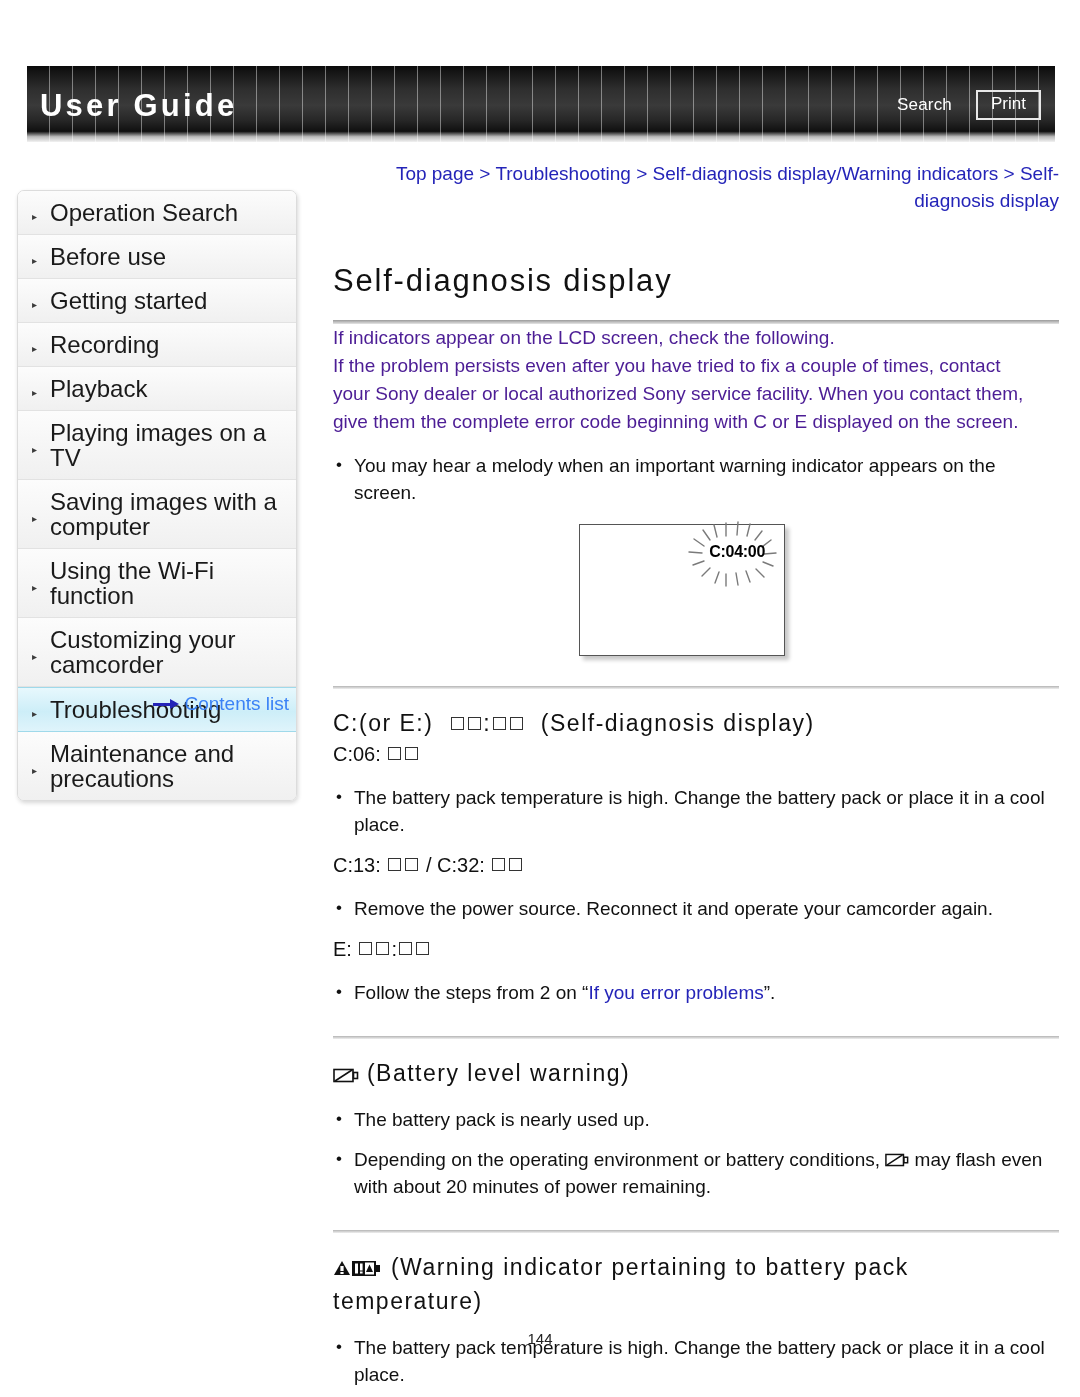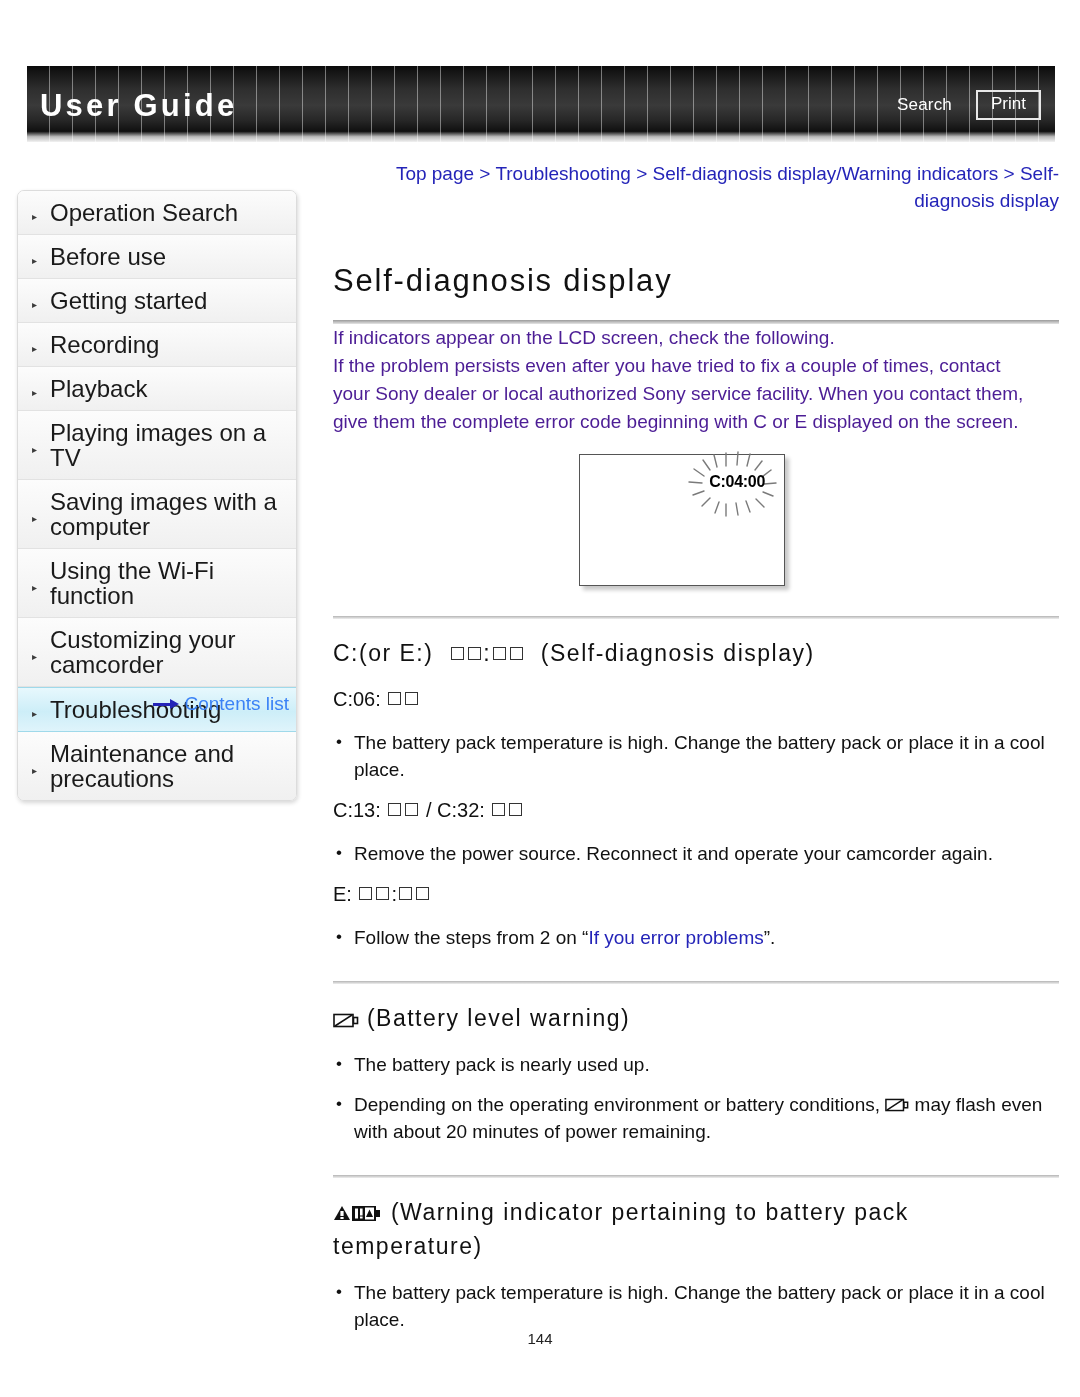--- a/index.html
+++ b/index.html
@@ -250,21 +250,20 @@
     background: linear-gradient(to bottom, #b4b4b4 0%, #d8d8d8 60%, #efefef 100%);
   }
   .sec-head {
     margin-top: 17px;
     font-size: 23px;
     line-height: 34px;
     letter-spacing: 1.5px;
     color: #111111;
   }
   .code-line {
-    margin-top: 15px;
     font-size: 20px;
     line-height: 28px;
     color: #111111;
   }
   .code-line.tight { margin-top: 4px; }
   .box {
     display: inline-block;
     width: 11px;
     height: 11px;
     border: 1.6px solid #333333;
@@ -361,20 +360,23 @@
   <h1 class="page-title">Self-diagnosis display</h1>
   <div class="title-rule"></div>
 
   <div class="para">
     <span class="para-line">If indicators appear on the LCD screen, check the following.</span>
     <span class="para-line">If the problem persists even after you have tried to fix a couple of times, contact</span>
     <span class="para-line">your Sony dealer or local authorized Sony service facility. When you contact them,</span>
     <span class="para-line">give them the complete error code beginning with C or E displayed on the screen.</span>
   </div>
 
+  <ul class="bullets">
+    <li>You may hear a melody when an important warning indicator appears on the screen.</li>
+  </ul>
 
   <div class="lcd-wrap">
     <div class="lcd">
       <svg class="lcd-burst" viewBox="0 0 120 90">
         <g stroke="#7a7a7a" stroke-width="1.4" fill="none" stroke-linecap="round">
           <line x1="58" y1="4" x2="58" y2="17"></line>
           <line x1="70" y1="3" x2="69" y2="16"></line>
           <line x1="82" y1="5" x2="79" y2="17"></line>
           <line x1="46" y1="6" x2="49" y2="18"></line>
           <line x1="35" y1="11" x2="42" y2="21"></line>

